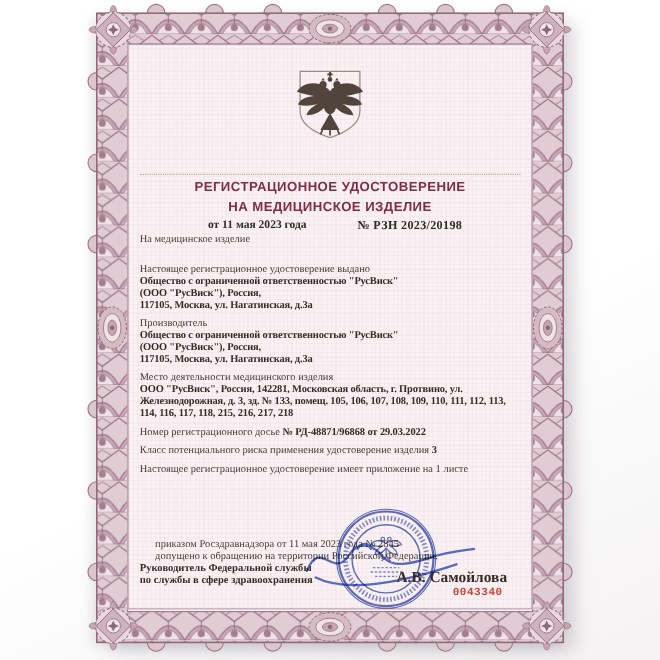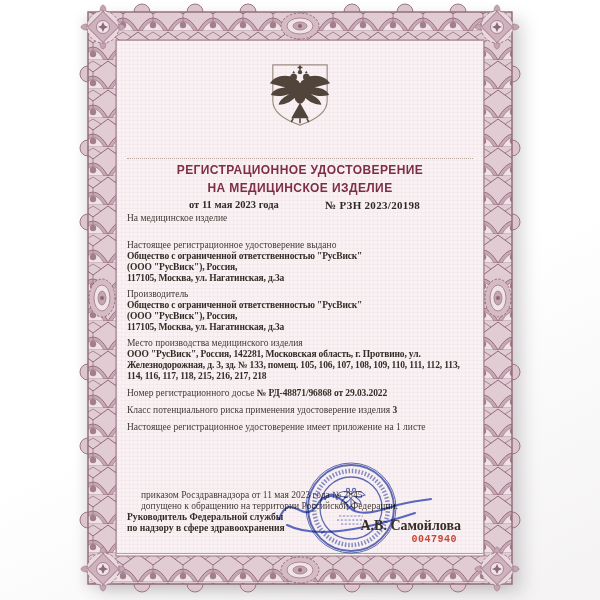--- a/index.html
+++ b/index.html
@@ -176,42 +176,42 @@
           <span class="vals">(ООО "РусВиск"), Россия,</span><br>
           <span class="vals">117105, Москва, ул. Нагатинская, д.3а</span>
         </p>
         <p>
           <span>Производитель</span><br>
           <span class="vals">Общество с ограниченной ответственностью "РусВиск"</span><br>
           <span class="vals">(ООО "РусВиск"), Россия,</span><br>
           <span class="vals">117105, Москва, ул. Нагатинская, д.3а</span>
         </p>
         <p class="gap6">
-          <span>Место производства медицинского изделия</span><br>
+          <span>Место деятельности медицинского изделия</span><br>
           <span class="vals">ООО "РусВиск", Россия, 142281, Московская область, г. Протвино, ул. Железнодорожная, д. 3, зд. № 133, помещ. 105, 106, 107, 108, 109, 110, 111, 112, 113, 114, 116, 117, 118, 215, 216, 217, 218</span>
         </p>
         <p class="fld gap6">
           <span>Номер регистрационного досье</span>
           <b>№ РД-48871/96868 от 29.03.2022</b>
         </p>
         <p class="fld gap6">
           <span>Класс потенциального риска применения удостоверение изделия</span>
           <b>3</b>
         </p>
         <p>Настоящее регистрационное удостоверение имеет приложение на 1 листе</p>
       </div>
 
       <div class="order-note">
         <div>приказом Росздравнадзора от 11 мая 2023 года № 2845</div>
         <div>допущено к обращению на территории Российской Федерации.</div>
       </div>
 
       <div class="sig-position">
         <div>Руководитель Федеральной службы</div>
-        <div>по надзору в сфере здравоохранения</div>
+        <div>по службы в сфере здравоохранения</div>
       </div>
 
       <svg class="stamp-svg" viewBox="0 0 96 96" xmlns="http://www.w3.org/2000/svg">
         <g stroke="#3c51ad" fill="none">
           <circle cx="48" cy="48" r="45" stroke-width="1"></circle>
           <circle cx="48" cy="48" r="43" stroke-width="2"></circle>
           <circle cx="48" cy="48" r="31" stroke-width="1.3"></circle>
           <circle cx="48" cy="48" r="37" stroke-width="4.5" stroke-dasharray="1.5 1.8" opacity="0.75"></circle>
           <g stroke-width="1.1">
             <path d="M48,34 C43,30 37,31 34,35 C38,37 42,37 45,36 C40,39 38,41 38,44 C42,44 46,41 48,38"></path>
@@ -226,16 +226,16 @@
 
       <svg class="signature-svg" viewBox="0 0 184 72" xmlns="http://www.w3.org/2000/svg">
         <g stroke="#4a5fc2" stroke-width="2.1" fill="none" stroke-linecap="round">
           <path d="M14,50 C26,20 38,58 52,36 C62,20 76,28 84,38 C92,47 108,44 126,38 C140,33 152,32 166,30"></path>
           <path d="M22,56 C50,70 96,62 150,44"></path>
           <path d="M60,30 C64,24 70,24 72,30"></path>
         </g>
       </svg>
 
       <div class="sig-name">А.В. Самойлова</div>
-      <div class="serial">0047940</div>
+      <div class="serial">0043340</div>
     </div>
   </div>
 </div>
 
 </body></html>

